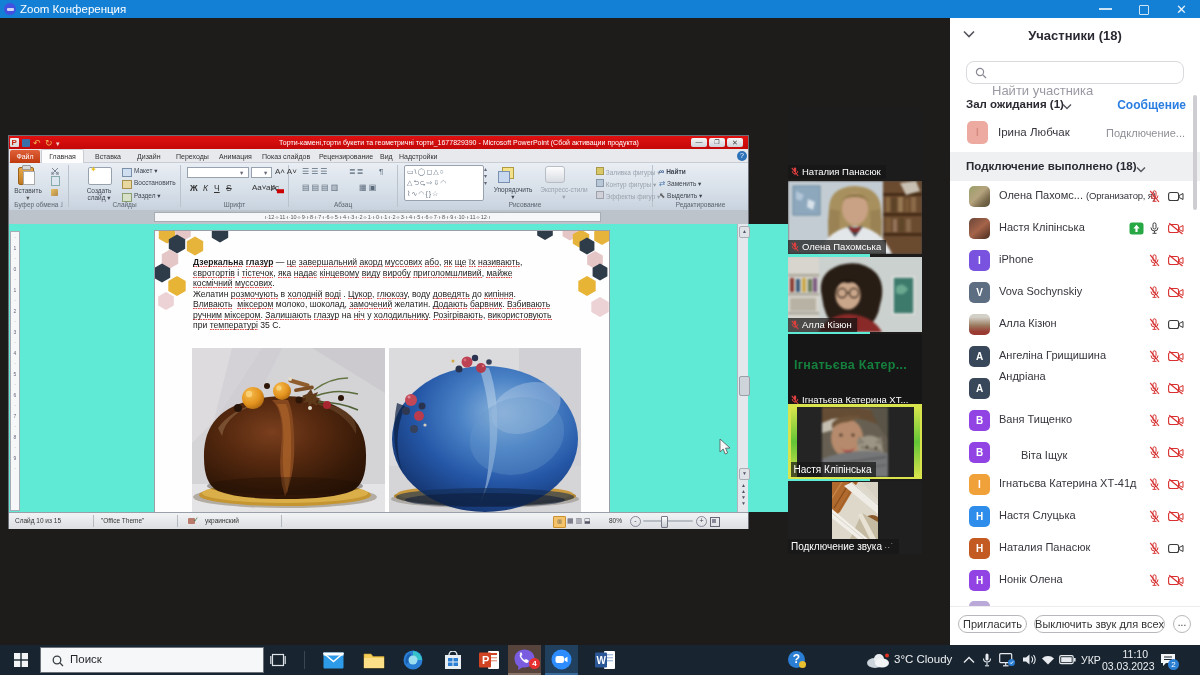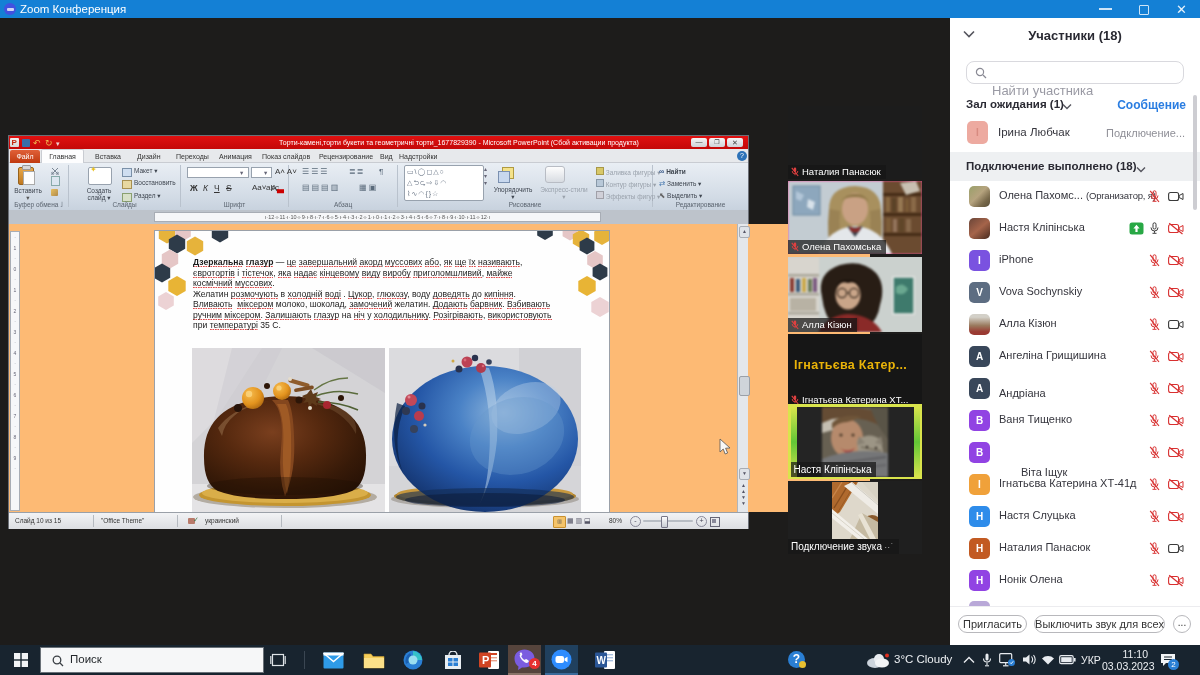--- a/index.html
+++ b/index.html
@@ -119,21 +119,21 @@
     <div class="a" style="left:60px;top:38px;width:111px;text-align:center;color:#5a636e;">Слайды</div>
     <div class="a" style="left:172px;top:38px;width:107px;text-align:center;color:#5a636e;">Шрифт</div>
     <div class="a" style="left:280px;top:38px;width:108px;text-align:center;color:#5a636e;">Абзац</div>
     <div class="a" style="left:389px;top:38px;width:254px;text-align:center;color:#5a636e;">Рисование</div>
     <div class="a" style="left:644px;top:38px;width:95px;text-align:center;color:#5a636e;">Редактирование</div>
   </div>
 
   <div class="a" style="left:0;top:74px;width:739px;height:14px;background:#bdc3cb;"></div>
   <div class="a" style="left:145px;top:76px;width:447px;height:10px;background:#f6f7f9;border:1px solid #a8adb5;box-sizing:border-box;overflow:hidden;color:#555;font-size:5.5px;line-height:8px;white-space:nowrap;text-align:center;" id="hruler">ı·12·ı·11·ı·10·ı·9·ı·8·ı·7·ı·6·ı·5·ı·4·ı·3·ı·2·ı·1·ı·0·ı·1·ı·2·ı·3·ı·4·ı·5·ı·6·ı·7·ı·8·ı·9·ı·10·ı·11·ı·12·ı</div>
 
-  <div class="a" style="left:0;top:88px;width:861px;height:288px;background:#fdba74;overflow:hidden;" id="slidearea">
+  <div class="a" style="left:0;top:88px;width:861px;height:288px;background:#5eead4;overflow:hidden;" id="slidearea">
 
     <div class="a" style="left:1px;top:7px;width:10px;height:280px;background:#f6f7f9;border:1px solid #a8adb5;box-sizing:border-box;overflow:hidden;">
       <div style="font-size:5px;color:#667;line-height:10.5px;text-align:center;">·<br>1<br>·<br>0<br>·<br>1<br>·<br>2<br>·<br>3<br>·<br>4<br>·<br>5<br>·<br>6<br>·<br>7<br>·<br>8<br>·<br>9<br>·</div>
     </div>
 
     <div class="a" style="left:146px;top:7px;width:454px;height:281px;background:#fefefe;overflow:hidden;box-shadow:0 0 0 1px #9aa0a8;">
       <svg class="a" style="left:0;top:0;" width="454" height="110" viewBox="0 0 454 110">
         <polygon points="12.0,-6.5 20.2,-1.7 20.2,7.7 12.0,12.5 3.8,7.7 3.8,-1.7" fill="#e6b33b"></polygon>
         <polygon points="28.0,-8.0 35.8,-3.5 35.8,5.5 28.0,10.0 20.2,5.5 20.2,-3.5" fill="#e5c6c6"></polygon>
         <polygon points="22.0,3.5 30.2,8.2 30.2,17.8 22.0,22.5 13.8,17.8 13.8,8.2" fill="#2e3b49"></polygon>
@@ -286,21 +286,21 @@
 
   <div class="a" style="left:788px;top:106px;width:134px;height:73px;background:#1c1c1c;">
     <div class="lbl"><svg width="8" height="10" viewBox="0 0 8 10">
           <rect x="2.8" y="0.5" width="2.4" height="4.5" rx="1.2" fill="#e04040"></rect>
           <path d="M1.2,4 a2.8,2.8 0 0 0 5.6,0" stroke="#e04040" stroke-width="0.9" fill="none"></path>
           <line x1="4" y1="6.8" x2="4" y2="8.2" stroke="#e04040" stroke-width="0.9"></line>
           <line x1="0.8" y1="0.8" x2="7.2" y2="9" stroke="#e04040" stroke-width="1.1"></line>
         </svg>Наталия Панасюк</div>
   </div>
 
-  <div class="a" style="left:788px;top:181px;width:134px;height:73px;background:#ec4899;overflow:hidden;">
+  <div class="a" style="left:788px;top:181px;width:134px;height:73px;background:#404040;overflow:hidden;">
     <svg width="134" height="73" viewBox="0 0 134 73" style="filter:blur(0.8px);">
       <rect width="134" height="73" fill="#bdc6cd"></rect>
       <rect width="95" height="73" fill="#c3ccd2"></rect>
       <rect x="5" y="5" width="27" height="29" fill="#8da7bd" stroke="#6d8aa0" stroke-width="1"></rect>
       <path d="M8,10 l8,4 l-3,6 l-5,-2 Z" fill="#b2c6d8"></path>
         <path d="M20,18 l7,3 l-2,8 l-6,-3 Z" fill="#d8e2ea"></path>
       <rect x="95" y="0" width="39" height="73" fill="#6b4b30"></rect>
       <rect x="95" y="12" width="39" height="3" fill="#452c16"></rect>
         <rect x="95" y="32" width="39" height="3" fill="#452c16"></rect>
         <rect x="95" y="52" width="39" height="3" fill="#452c16"></rect>
@@ -357,21 +357,21 @@
     </svg>
     <div class="lbl"><svg width="8" height="10" viewBox="0 0 8 10">
           <rect x="2.8" y="0.5" width="2.4" height="4.5" rx="1.2" fill="#e04040"></rect>
           <path d="M1.2,4 a2.8,2.8 0 0 0 5.6,0" stroke="#e04040" stroke-width="0.9" fill="none"></path>
           <line x1="4" y1="6.8" x2="4" y2="8.2" stroke="#e04040" stroke-width="0.9"></line>
           <line x1="0.8" y1="0.8" x2="7.2" y2="9" stroke="#e04040" stroke-width="1.1"></line>
         </svg>Алла Кізюн</div>
   </div>
 
   <div class="a" style="left:788px;top:334px;width:134px;height:73px;background:#161616;">
-    <div class="a" style="left:6px;top:24px;width:126px;color:#eab308;font-weight:bold;font-size:12.5px;letter-spacing:0.3px;white-space:nowrap;">Ігнатьєва Катер...</div>
+    <div class="a" style="left:6px;top:24px;width:126px;color:#15803d;font-weight:bold;font-size:12.5px;letter-spacing:0.3px;white-space:nowrap;">Ігнатьєва Катер...</div>
     <div class="lbl"><svg width="8" height="10" viewBox="0 0 8 10">
           <rect x="2.8" y="0.5" width="2.4" height="4.5" rx="1.2" fill="#e04040"></rect>
           <path d="M1.2,4 a2.8,2.8 0 0 0 5.6,0" stroke="#e04040" stroke-width="0.9" fill="none"></path>
           <line x1="4" y1="6.8" x2="4" y2="8.2" stroke="#e04040" stroke-width="0.9"></line>
           <line x1="0.8" y1="0.8" x2="7.2" y2="9" stroke="#e04040" stroke-width="1.1"></line>
         </svg>Ігнатьєва Катерина ХТ...</div>
   </div>
 
   <div class="a" style="left:788px;top:404px;width:134px;height:75px;background:#d9e44c;">
     <div class="a" style="left:2.5px;top:2.5px;width:129px;height:70px;background:#242424;overflow:hidden;">
@@ -553,21 +553,21 @@
       </svg>
     </div>
   <div class="a" style="left:218px;top:331.5px;">
       <svg width="16" height="13" viewBox="0 0 16 13">
         <rect x="0.6" y="2.5" width="10" height="8" rx="2" fill="none" stroke="#d83030" stroke-width="1.1"></rect>
         <path d="M11.2,5.5 L15,3.5 L15,9.5 L11.2,7.5 Z" fill="none" stroke="#d83030" stroke-width="1"></path>
         <line x1="1.2" y1="1.2" x2="14.5" y2="12" stroke="#d83030" stroke-width="1.2"></line>
       </svg>
     </div>
   <div class="av" style="left:19px;top:359.5px;background:#39475a;">А</div>
-  <div class="pname" style="left:49px;top:369px;">Андріана</div>
+  <div class="pname" style="left:49px;top:352px;">Андріана</div>
   <div class="a" style="left:198px;top:363.5px;">
       <svg width="13" height="13" viewBox="0 0 13 13">
         <rect x="5" y="0.8" width="3" height="6.2" rx="1.5" fill="none" stroke="#d83030" stroke-width="1"></rect>
         <path d="M3,5.5 a3.5,3.5 0 0 0 7,0" fill="none" stroke="#d83030" stroke-width="1"></path>
         <line x1="6.5" y1="9" x2="6.5" y2="10.8" stroke="#d83030" stroke-width="1"></line>
         <line x1="4.5" y1="11.3" x2="8.5" y2="11.3" stroke="#d83030" stroke-width="1"></line>
         <line x1="2.2" y1="0.8" x2="11" y2="12" stroke="#d83030" stroke-width="1.2"></line>
       </svg>
     </div>
   <div class="a" style="left:218px;top:363.5px;">
@@ -589,21 +589,21 @@
       </svg>
     </div>
   <div class="a" style="left:218px;top:395.5px;">
       <svg width="16" height="13" viewBox="0 0 16 13">
         <rect x="0.6" y="2.5" width="10" height="8" rx="2" fill="none" stroke="#d83030" stroke-width="1.1"></rect>
         <path d="M11.2,5.5 L15,3.5 L15,9.5 L11.2,7.5 Z" fill="none" stroke="#d83030" stroke-width="1"></path>
         <line x1="1.2" y1="1.2" x2="14.5" y2="12" stroke="#d83030" stroke-width="1.2"></line>
       </svg>
     </div>
   <div class="av" style="left:19px;top:423.5px;background:#9143e3;">В</div>
-  <div class="pname" style="left:49px;top:448px;padding-left:22px;">Віта Іщук</div>
+  <div class="pname" style="left:49px;top:431px;padding-left:22px;">Віта Іщук</div>
   <div class="a" style="left:198px;top:427.5px;">
       <svg width="13" height="13" viewBox="0 0 13 13">
         <rect x="5" y="0.8" width="3" height="6.2" rx="1.5" fill="none" stroke="#d83030" stroke-width="1"></rect>
         <path d="M3,5.5 a3.5,3.5 0 0 0 7,0" fill="none" stroke="#d83030" stroke-width="1"></path>
         <line x1="6.5" y1="9" x2="6.5" y2="10.8" stroke="#d83030" stroke-width="1"></line>
         <line x1="4.5" y1="11.3" x2="8.5" y2="11.3" stroke="#d83030" stroke-width="1"></line>
         <line x1="2.2" y1="0.8" x2="11" y2="12" stroke="#d83030" stroke-width="1.2"></line>
       </svg>
     </div>
   <div class="a" style="left:218px;top:427.5px;">

